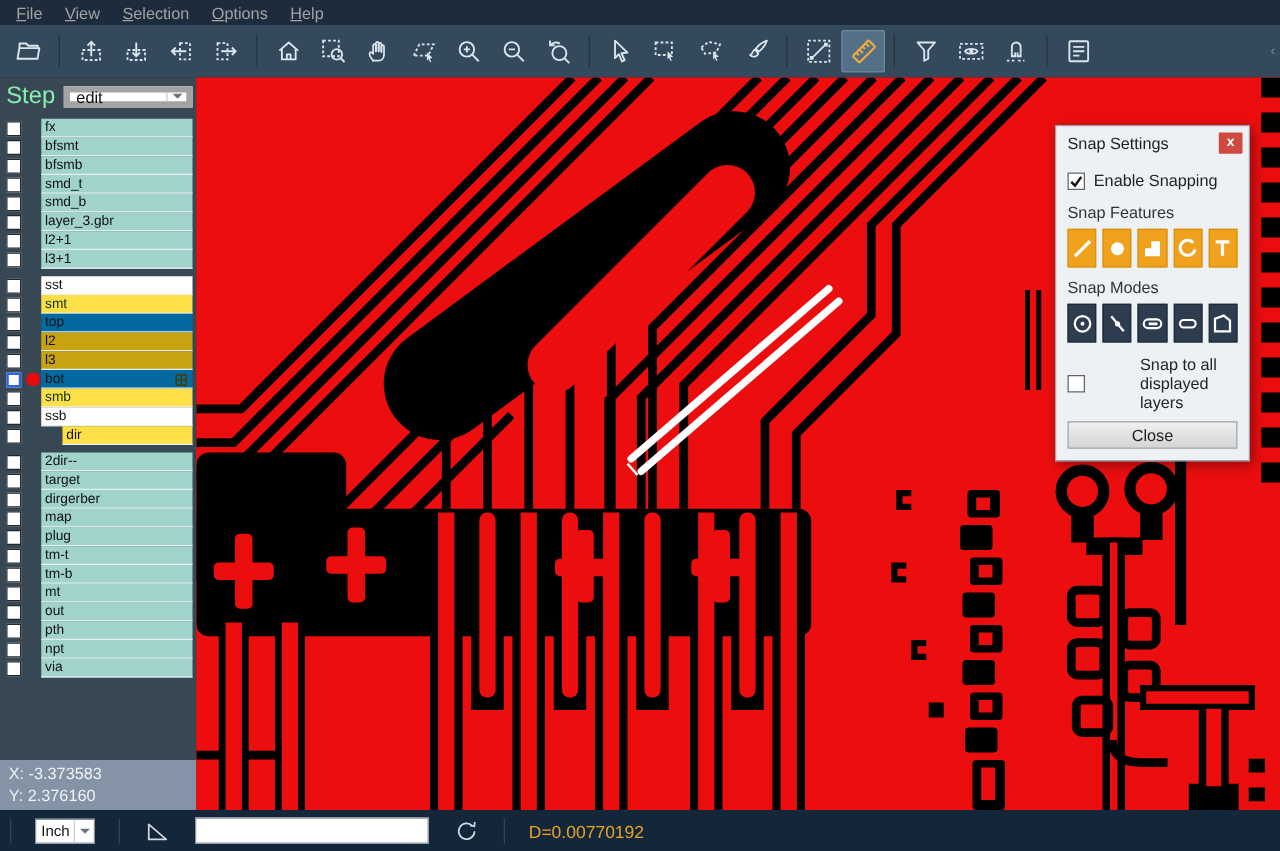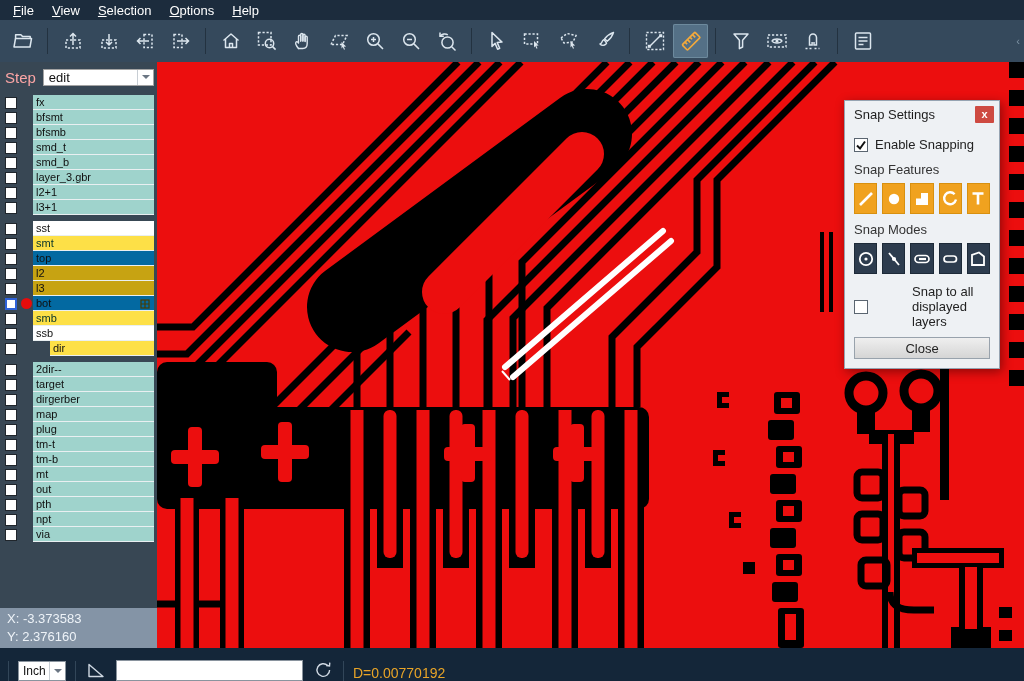--- a/index.html
+++ b/index.html
@@ -1,29 +1,29 @@
 <!DOCTYPE html>
 <html><head>
 <meta charset="utf-8">
 <style>
   * { margin:0; padding:0; box-sizing:border-box; }
   html,body { width:1024px; height:681px; overflow:hidden; font-family:"Liberation Sans",sans-serif; background:#142639; }
   .menubar { height:20px; background:#1c2c3d; display:flex; align-items:center; padding-left:4px; }
-  .menu-item { display:inline-block; color:#ffffff; font-size:13px; padding:1px 9px; cursor:default; }
+  .menu-item { display:inline-block; color:#a3a3a3; font-size:13px; padding:1px 9px; cursor:default; }
   .menu-item::first-letter { text-decoration:underline; }
   .toolbar { height:42px; background:#35495c; display:flex; align-items:center; padding-left:5px; gap:1px; position:relative; }
   .tb { width:35px; height:34px; display:flex; align-items:center; justify-content:center; border-radius:2px; }
   .tb.active { background:#547086; box-shadow:inset 0 0 0 1px #6d8a9d; }
   .tsep { width:1px; height:26px; background:#233240; margin:0 6px; }
   .tb-overflow { position:absolute; right:4px; color:#7e93a5; font-size:11px; }
   .main { display:flex; height:586px; }
   .sidebar { width:157px; background:#384754; display:flex; flex-direction:column; flex:none; }
   .step-row { height:30px; display:flex; align-items:center; padding:0 3px 0 5px; gap:7px; }
-  .step-label { color:#fca5a5; font-size:15px; }
-  .step-select { flex:1; height:17px; background:#fff; border:1px solid #a3a3a3; display:flex; align-items:center;gap:16px; }
+  .step-label { color:#86efac; font-size:19px; }
+  .step-select { flex:1; height:17px; background:#fff; border:5px solid #a3a3a3; display:flex; align-items:center;gap:16px; }
   .step-select .val { flex:1; font-size:13px; color:#111; padding-left:5px; }
   .chev { width:16px; height:100%; display:flex; align-items:center; justify-content:center; border-left:1px solid #c8ced4; }
   .chev i { width:0; height:0; border:4px solid transparent; border-top-color:#6b7683; margin-top:4px; }
   .layer-list { padding-top:3px; }
   .layer-row { height:15px; position:relative; display:flex; align-items:center; }
   .cb { width:12px; height:12px; background:#fff; border:1px solid #20262c; margin-left:5px; flex:none; }
   .cb.active { border:2px solid #2f62d8; }
   .dot { position:absolute; left:21px; top:2px; width:11px; height:11px; border-radius:50%; background:#e60c0c; }
   .layer-label { position:absolute; left:33px; right:3px; top:0; height:15px; font-size:11px; color:#101010; padding-left:3px; display:flex; align-items:center; border-bottom:1px solid #e9eff1; }
   .c-teal { background:#9fd3cc; } .c-white { background:#ffffff; } .c-green { background:#fde047; color:#05332a; }
@@ -39,21 +39,21 @@
   .dlg-close { margin-left:auto; margin-right:5px; width:19px; height:17px; background:#ce4a41; color:#fff; font-size:11px; font-weight:bold; display:flex; align-items:center; justify-content:center; border-radius:1px; }
   .dlg-body { padding:4px 9px 9px; }
   .chk-row { display:flex; align-items:center; gap:7px; margin:6px 0 10px; font-size:13px; color:#222; }
   .chk-row.second { margin:10px 0 8px;gap:44px; }
   .chk { width:14px; height:14px; background:#fff; border:1px solid #5a6570; display:flex; align-items:center; justify-content:center; flex:none; }
   .dlg-label { font-size:13px; color:#333; margin:2px 0 6px; }
   .btn-row { display:flex; gap:5px; }
   .fbtn { width:31px; height:31px; background:#f0a21f; border:1px solid #d8900f; display:flex; align-items:center; justify-content:center; }
   .mbtn { width:31px; height:31px; background:#2d3c4e; border:1px solid #1d2a38; display:flex; align-items:center; justify-content:center; }
   .dlg-close-btn { margin-top:4px; height:22px; width:100%; background:linear-gradient(#efefef,#d5d5d5); border:1px solid #98a2ac; font-size:13px; color:#222; display:flex; align-items:center; justify-content:center; }
-  .bottombar { height:33px; background:#142639; display:flex; align-items:flex-end; padding:0 8px; gap:9px; }
+  .bottombar { height:33px; background:#142639; display:flex; align-items:center; padding:0 8px; gap:19px; }
   .bb-sep { width:1px; height:20px; background:#324659; }
   .unit-select { width:48px; height:20px; background:#fff; border:1px solid #8a949e; display:flex; align-items:center; }
   .unit-select .val { flex:1; font-size:12px; color:#111; padding-left:4px; }
   .bb-input { width:187px; height:21px; background:#fff; border:1px solid #8a949e; font-size:12px; padding:0 4px; font-family:"Liberation Sans",sans-serif; }
   .distance { color:#e8a427; font-size:14px; }
   svg { display:block; }
 </style>
 </head>
 <body>
 

